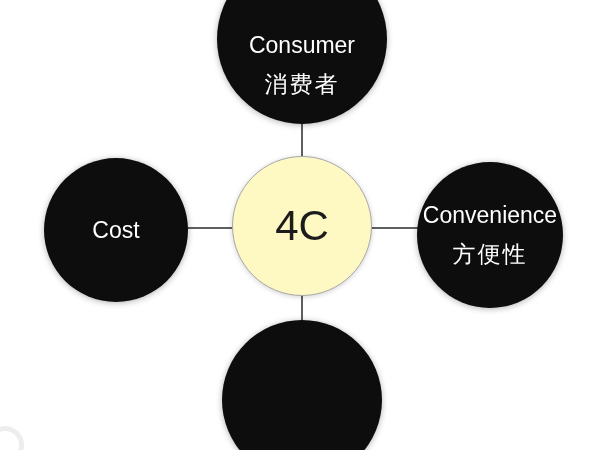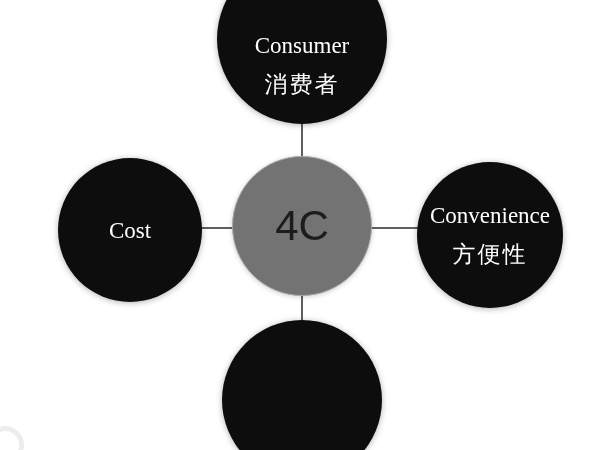--- a/index.html
+++ b/index.html
@@ -32,35 +32,35 @@
     background: #0d0d0d;
     color: #ffffff;
     display: flex;
     flex-direction: column;
     align-items: center;
     justify-content: center;
     text-align: center;
     box-sizing: border-box;
     box-shadow: 0 1px 6px rgba(0,0,0,0.30);
   }
-  .node .en { font-size: 23px; line-height: 29px; white-space: nowrap; font-family: Liberation Serif, serif; }
+  .node .en { font-size: 23px; line-height: 29px; white-space: nowrap; }
   .node .zh { font-size: 23px; line-height: 29px; margin-top: 10px; white-space: nowrap; letter-spacing: 2px; }
 
   #node-consumer      { left: 217px; top: -46px; width: 170px; height: 170px; padding-top: 52px; }
-  #node-cost          { left: 58px;  top: 158px; width: 144px; height: 144px; }
+  #node-cost          { left: 44px;  top: 158px; width: 144px; height: 144px; }
   #node-convenience   { left: 417px; top: 162px; width: 146px; height: 146px; }
   #node-communication { left: 222px; top: 320px; width: 160px; height: 160px; padding-bottom: 14px; }
 
   #center-node {
     position: absolute;
     z-index: 3;
     left: 232px; top: 156px;
     width: 140px; height: 140px;
     border-radius: 50%;
-    background: #737373;
+    background: #fef9c3;
     border: 1px solid #a8a8a8;
     box-sizing: border-box;
     display: flex;
     align-items: center;
     justify-content: center;
     color: #1c1c1c;
     font-size: 42px;
     box-shadow: 0 1px 5px rgba(0,0,0,0.18);
   }
 

